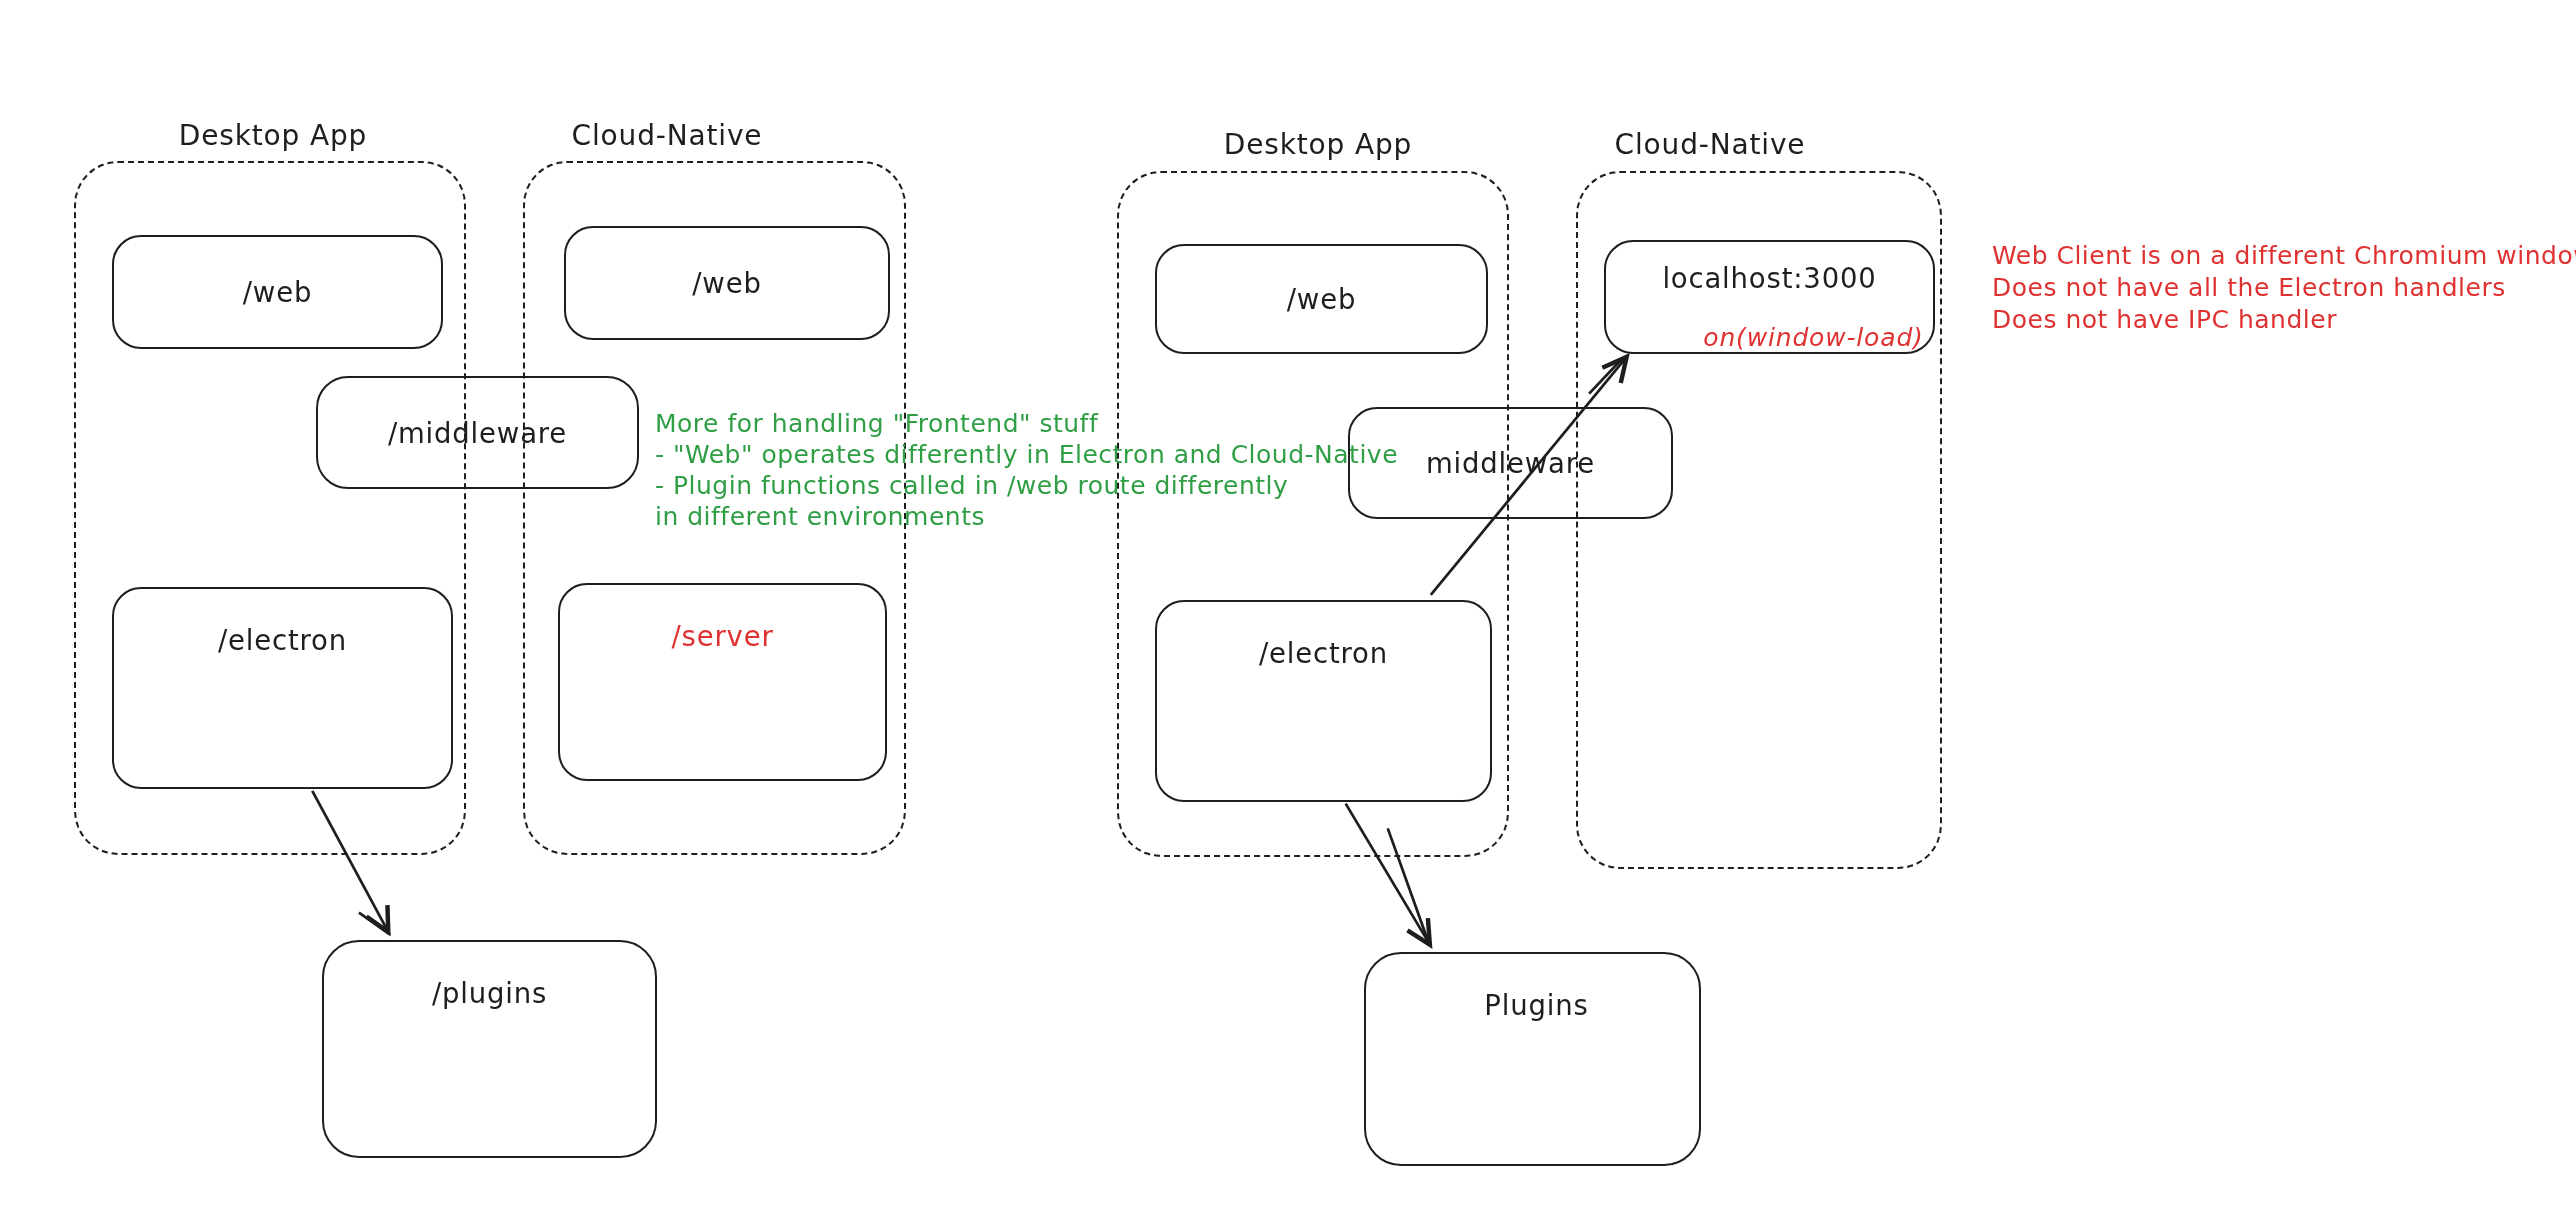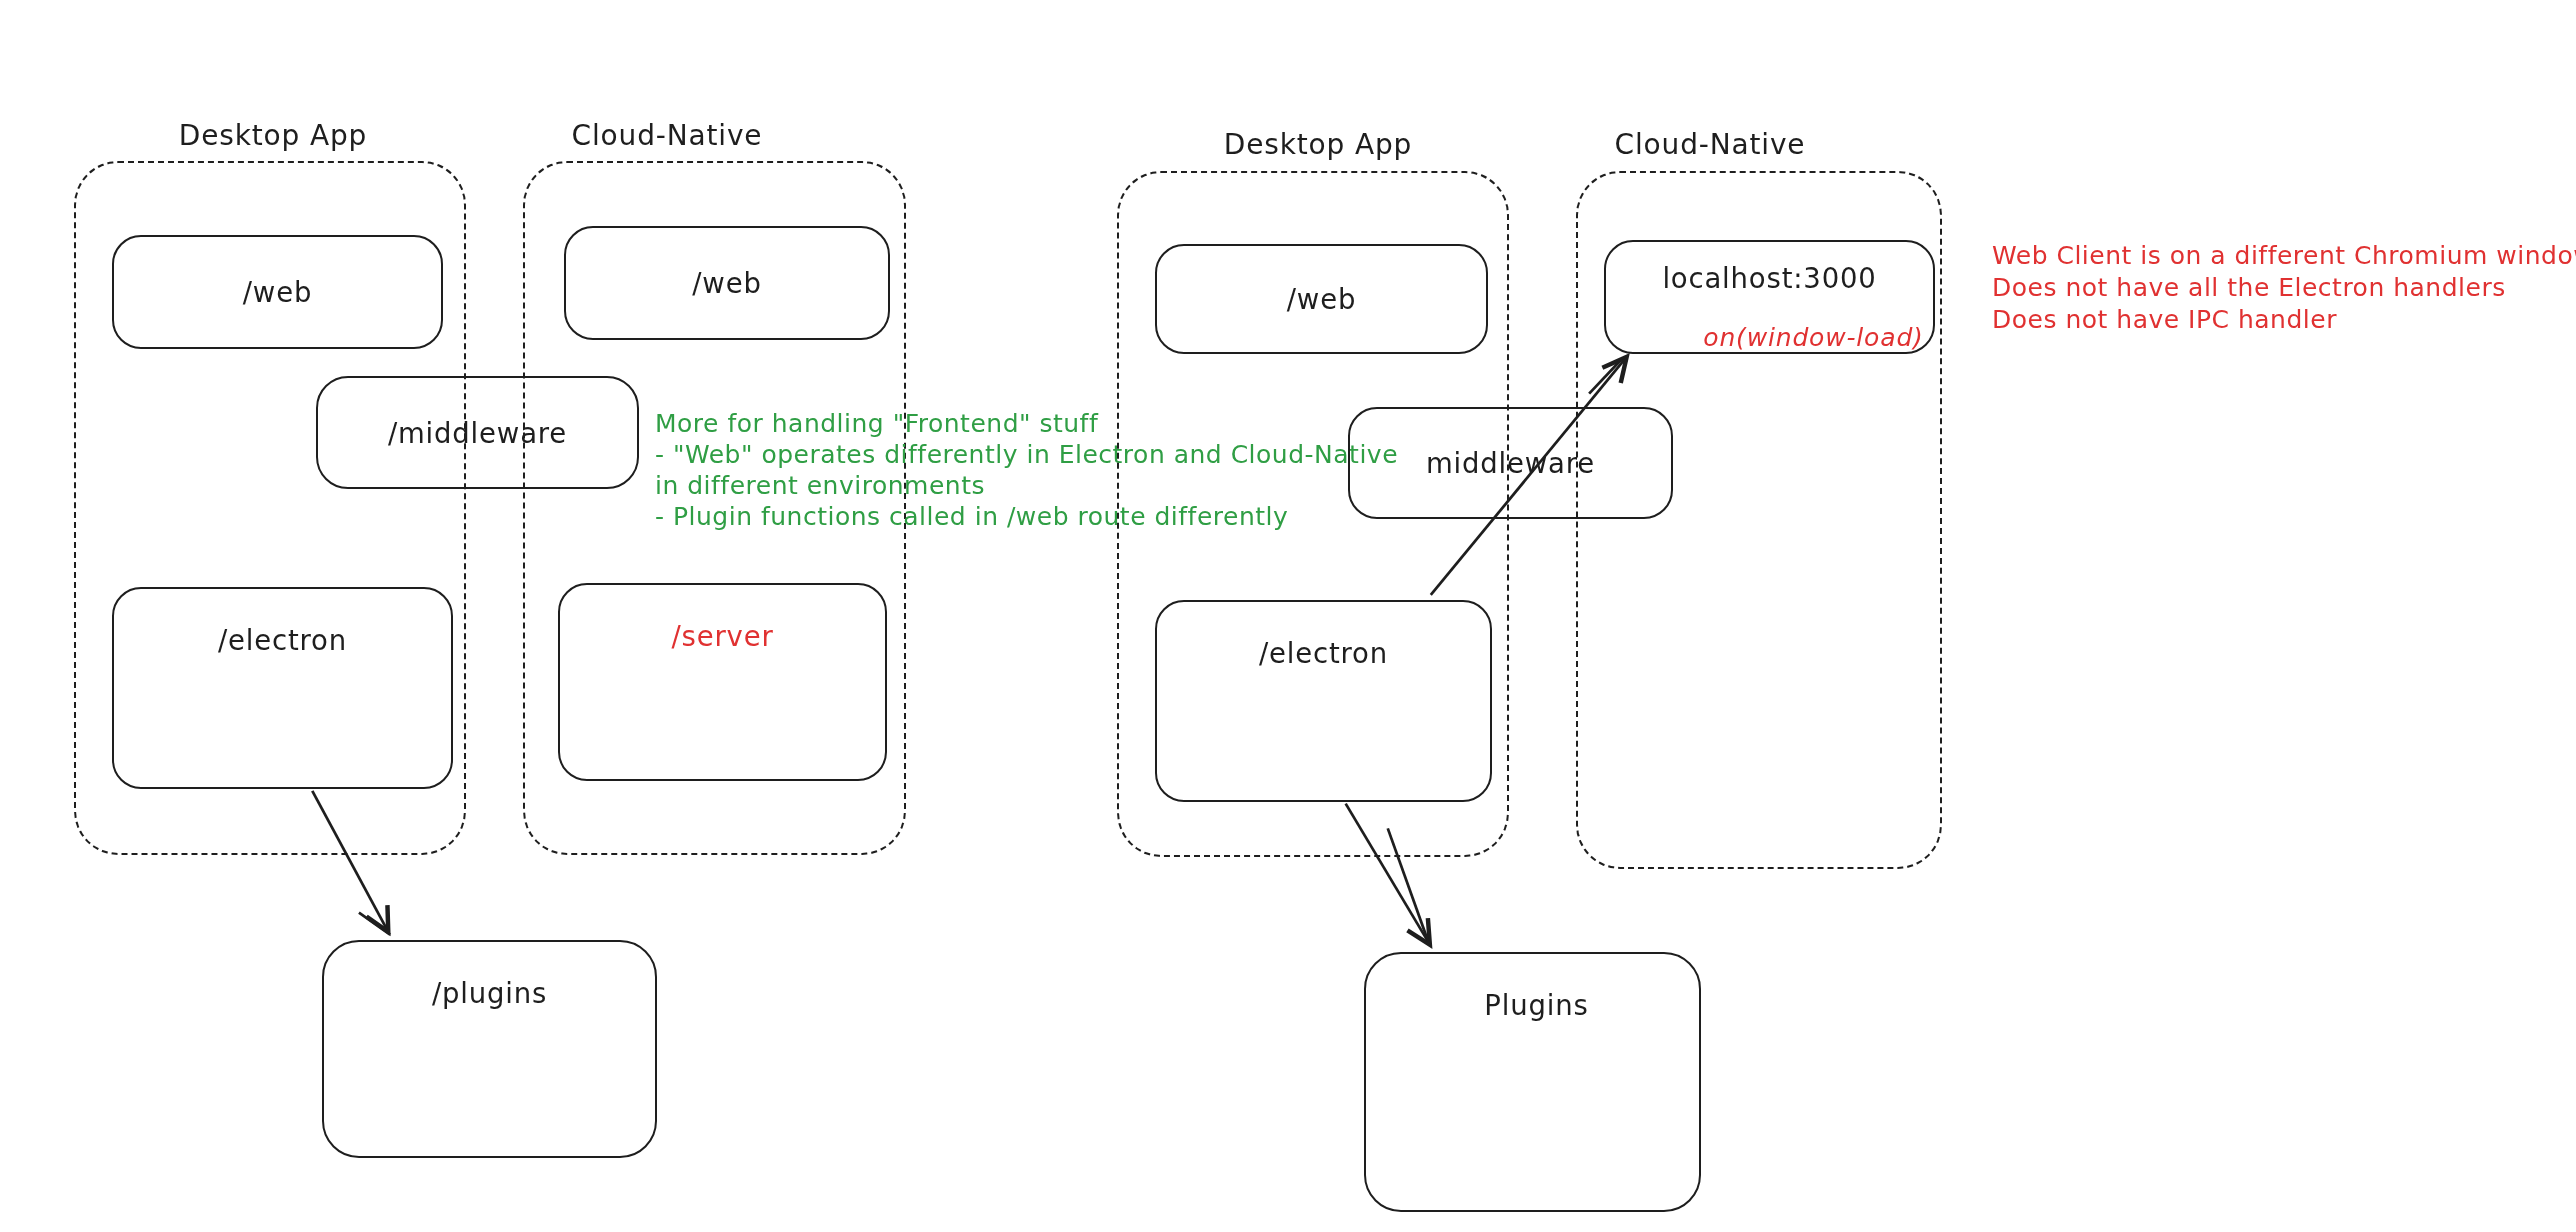--- a/index.html
+++ b/index.html
@@ -85,22 +85,22 @@
     <span class="node-text red-text">/server</span>
   </div>
 
   <div class="node tall" style="left:322px;top:940px;width:335px;height:218px;border-radius:37px;">
     <span class="node-text">/plugins</span>
   </div>
 
   <div class="note green" style="left:655px;top:408px;">
     <div>More for handling "Frontend" stuff</div>
     <div>- "Web" operates differently in Electron and Cloud-Native</div>
+    <div>- Plugin functions called in /web route differently</div>
     <div>in different environments</div>
-    <div>- Plugin functions called in /web route differently</div>
   </div>
 
   <div class="group-label" style="left:1208px;top:128px;width:220px;">Desktop App</div>
 
   <div class="dashed-container" style="left:1117px;top:171px;width:388px;height:682px;"></div>
 
   <div class="group-label" style="left:1600px;top:128px;width:220px;">Cloud-Native</div>
 
   <div class="dashed-container" style="left:1576px;top:171px;width:362px;height:694px;"></div>
 
@@ -114,21 +114,21 @@
   </div>
 
   <div class="node" style="left:1348px;top:407px;width:321px;height:108px;">
     <span class="node-text">middleware</span>
   </div>
 
   <div class="node tall" style="left:1155px;top:600px;width:337px;height:202px;">
     <span class="node-text">/electron</span>
   </div>
 
-  <div class="node tall" style="left:1364px;top:952px;width:337px;height:260px;border-radius:37px;padding-left:8px;">
+  <div class="node tall" style="left:1364px;top:952px;width:337px;height:214px;border-radius:37px;padding-left:8px;">
     <span class="node-text">Plugins</span>
   </div>
 
   <div class="note red" style="left:1992px;top:240px;">
     <div>Web Client is on a different Chromium window</div>
     <div>Does not have all the Electron handlers</div>
     <div>Does not have IPC handler</div>
   </div>
 
 </div>

